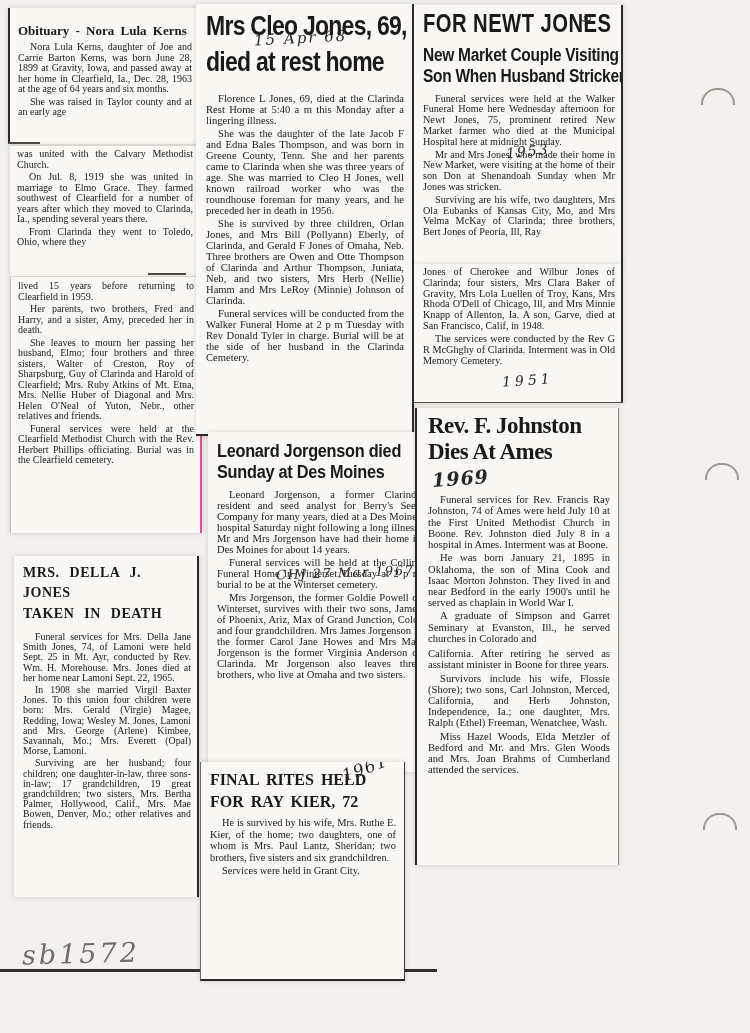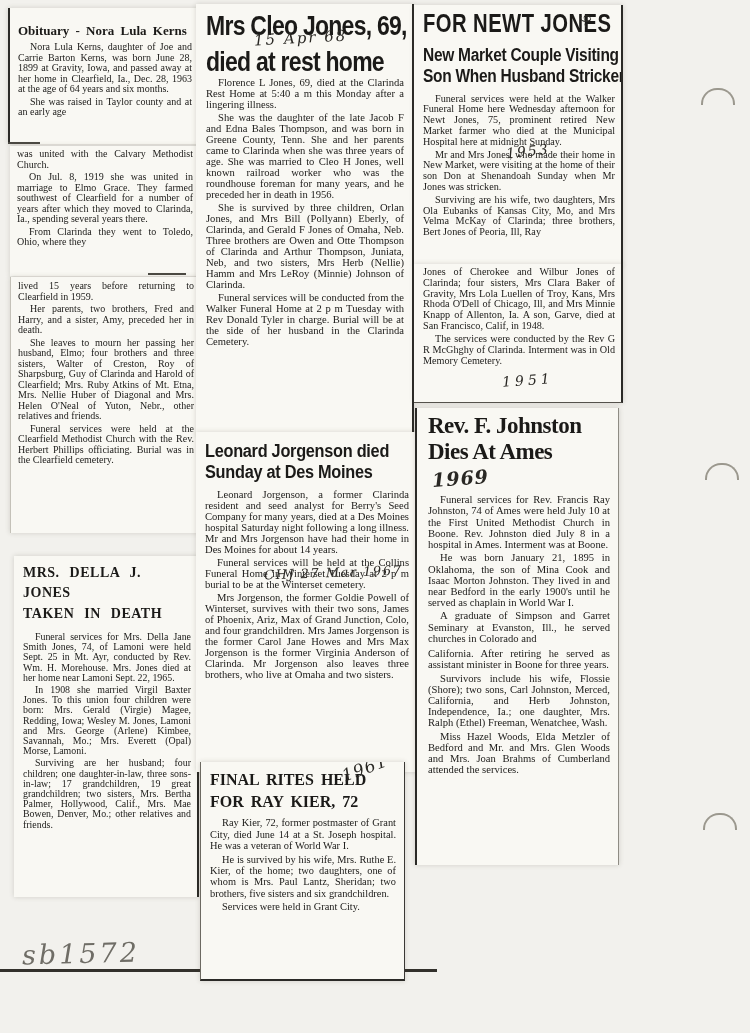--- a/index.html
+++ b/index.html
@@ -98,47 +98,46 @@
   </article>
 
   <div class="hand pencil" style="left:22px; top:938px; font-size:27px; letter-spacing:3px; transform:rotate(-1.5deg);">sb1572</div>
 
   <div class="album-line" style="left:0; top:969px; width:437px; height:3px;"></div>
 
   <article class="clip col-mid" style="left:196px; top:4px; width:198px; height:420px; padding:6px 8px 4px 10px; border-right:2px solid #2b2a27; border-bottom:2px solid #2b2a27;">
     <div class="h-cleo-line">Mrs Cleo Jones, 69,</div>
     <div class="hand" style="left:58px; top:25px; font-size:15px; letter-spacing:2px; transform:rotate(-3deg);">15 Apr 68</div>
     <div class="h-cleo-line" style="margin-top:10px;">died at rest home</div>
-    <div class="body" style="margin-top:4px;">
+    <div class="body" style="margin-top:20px;">
       <p>Florence L Jones, 69, died at the Clarinda Rest Home at 5:40 a m this Monday after a lingering illness.</p>
       <p>She was the daughter of the late Jacob F and Edna Bales Thompson, and was born in Greene County, Tenn. She and her parents came to Clarinda when she was three years of age. She was married to Cleo H Jones, well known railroad worker who was the roundhouse foreman for many years, and he preceded her in death in 1956.</p>
       <p>She is survived by three children, Orlan Jones, and Mrs Bill (Pollyann) Eberly, of Clarinda, and Gerald F Jones of Omaha, Neb. Three brothers are Owen and Otte Thompson of Clarinda and Arthur Thompson, Juniata, Neb, and two sisters, Mrs Herb (Nellie) Hamm and Mrs LeRoy (Minnie) Johnson of Clarinda.</p>
       <p>Funeral services will be conducted from the Walker Funeral Home at 2 p m Tuesday with Rev Donald Tyler in charge. Burial will be at the side of her husband in the Clarinda Cemetery.</p>
     </div>
   </article>
 
-  <article class="clip col-mid" style="left:196px; top:432px; width:204px; height:328px; padding:8px 8px 4px 9px; border-right:1.5px solid #4a4843;">
+  <article class="clip col-mid" style="left:208px; top:432px; width:204px; height:328px; padding:8px 8px 4px 9px; border-right:1.5px solid #4a4843;">
     <div class="h-sans-md">Leonard Jorgenson died</div>
     <div class="h-sans-md">Sunday at Des Moines</div>
     <div class="hand" style="left:68px; top:133px; font-size:13px; letter-spacing:1.5px; transform:rotate(-2deg);">CHJ 27 Mar 1967</div>
     <div class="body" style="margin-top:6px;">
       <p>Leonard Jorgenson, a former Clarinda resident and seed analyst for Berry's Seed Company for many years, died at a Des Moines hospital Saturday night following a long illness. Mr and Mrs Jorgenson have had their home in Des Moines for about 14 years.</p>
       <p>Funeral services will be held at the Collins Funeral Home in Winterset Tuesday at 2 p m burial to be at the Winterset cemetery.</p>
       <p>Mrs Jorgenson, the former Goldie Powell of Winterset, survives with their two sons, James of Phoenix, Ariz, Max of Grand Junction, Colo, and four grandchildren. Mrs James Jorgenson is the former Carol Jane Howes and Mrs Max Jorgenson is the former Virginia Anderson of Clarinda. Mr Jorgenson also leaves three brothers, who live at Omaha and two sisters.</p>
     </div>
   </article>
 
   <article class="clip col-mid" style="left:200px; top:762px; width:186px; height:206px; padding:7px 8px 4px 9px; border-left:1px solid #6c6961; border-right:1.5px solid #3a3834; border-bottom:2px solid #2b2a27;">
     <h2 class="h-kier" style="margin:0;">
       <span style="display:block;">FINAL RITES HELD</span>
       <span style="display:block;">FOR RAY KIER, 72</span>
     </h2>
     <div class="hand" style="left:140px; top:-4px; font-size:17px; letter-spacing:1px; transform:rotate(-20deg);">1961</div>
     <div class="body" style="margin-top:5px; font-size:10.4px; line-height:1.1;">
-      <p>Ray Kier, 72, former postmaster of Grant City, died June 14 at a St. Joseph hospital. He was a veteran of World War I.</p>
       <p>He is survived by his wife, Mrs. Ruthe E. Kier, of the home; two daughters, one of whom is Mrs. Paul Lantz, Sheridan; two brothers, five sisters and six grandchildren.</p>
       <p>Services were held in Grant City.</p>
     </div>
   </article>
 
   <article class="clip col-newt" style="left:414px; top:5px; width:192px; height:256px; padding:5px 6px 0 9px; border-right:2px solid #2b2a27;">
     <div class="h-newt-line">FOR NEWT JONES</div>
     <div class="hand" style="left:165px; top:8px; font-size:14px; transform:rotate(78deg);">9-</div>
     <div style="margin-top:9px;">
       <div class="h-newt-sub">New Market Couple Visiting</div>

